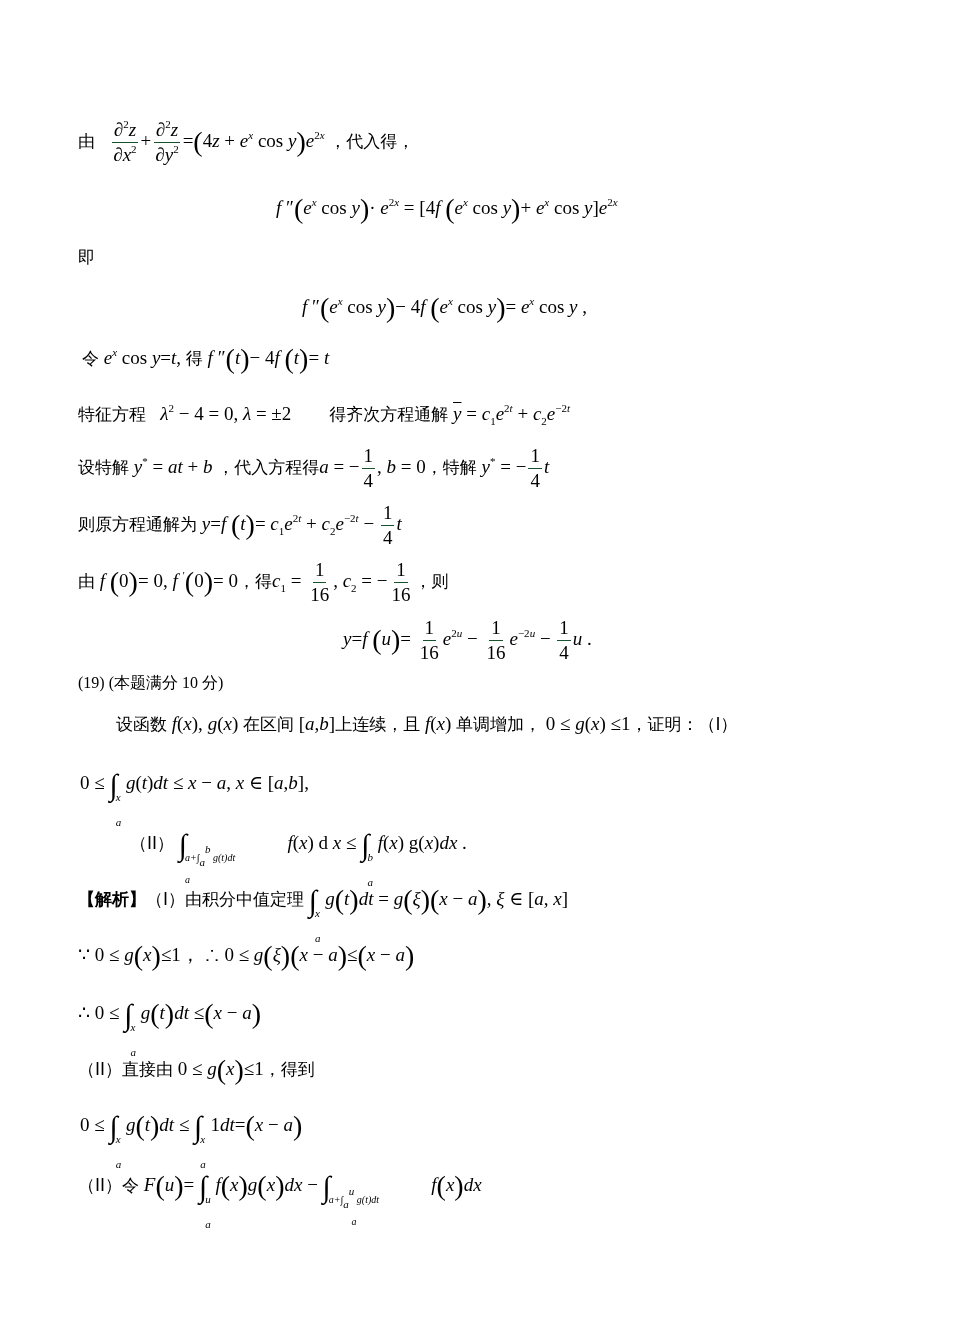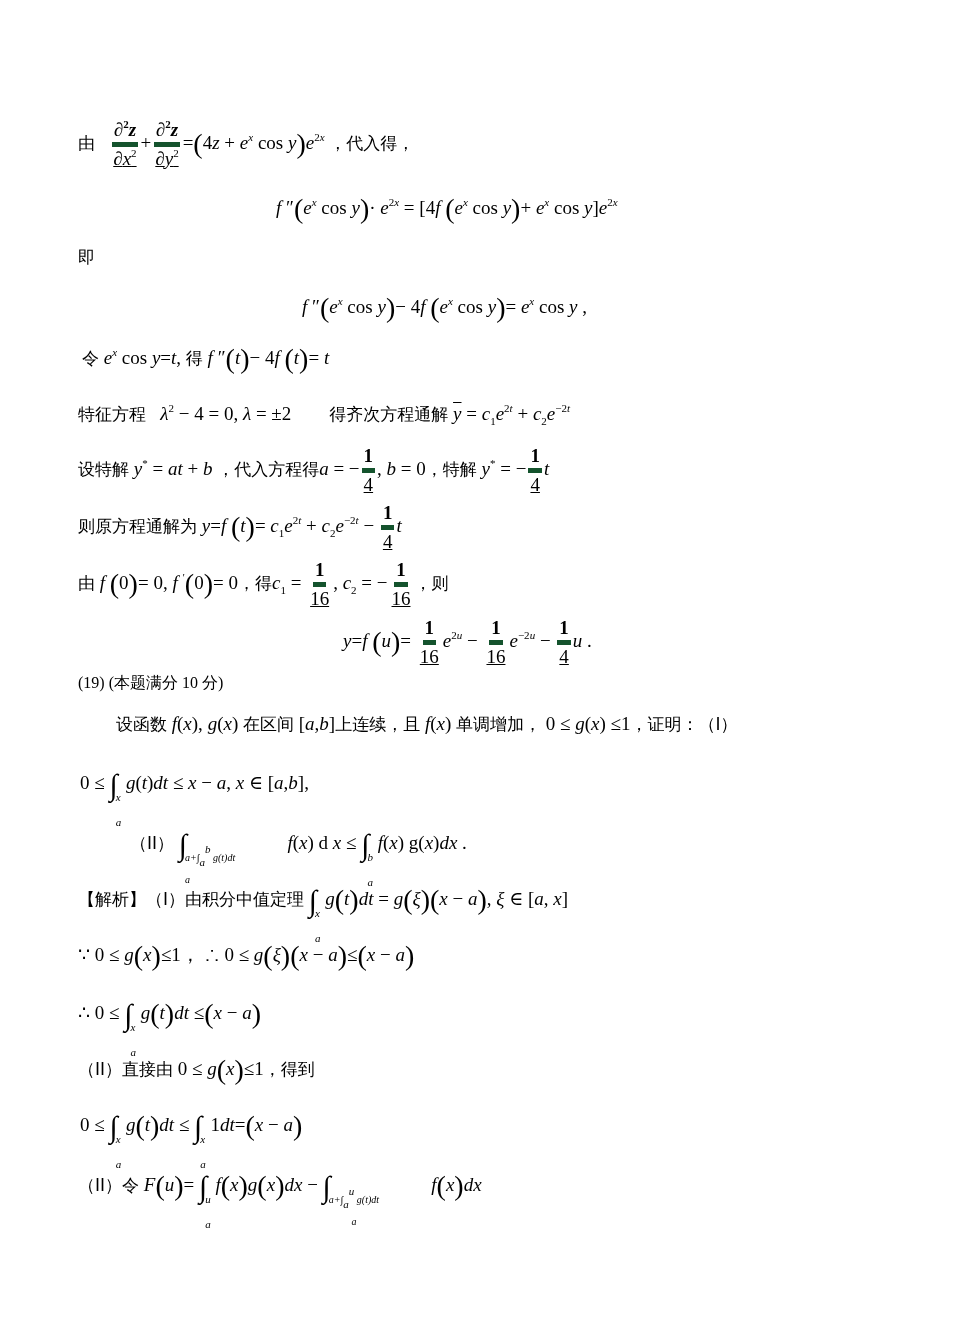--- a/index.html
+++ b/index.html
@@ -4,27 +4,27 @@
 <style>
   html,body{margin:0;padding:0;background:#fff;}
   body{width:954px;height:1341px;position:relative;overflow:hidden;color:#000;
        font-family:"Liberation Serif","DejaVu Serif",serif;font-size:19px;}
   .line{position:absolute;white-space:nowrap;line-height:1;}
   .cn{font-family:"DejaVu Sans","Liberation Sans",sans-serif;font-size:17px;}
   i,.it{font-style:italic;}
   sup{font-size:11px;vertical-align:8px;line-height:0;}
   sub{font-size:11px;vertical-align:-5px;line-height:0;}
   .frac{display:inline-flex;flex-direction:column;align-items:center;vertical-align:middle;margin:0 2px;}
-  .frac .num{border-bottom:5px solid #14532d;padding:0 2px 2px;line-height:1.05;font-weight:bold;}
-  .frac .den{padding:2px 2px 0;line-height:1.05;text-decoration:underline;}
+  .frac .num{border-bottom:1px solid #14532d;padding:0 2px 2px;line-height:1.05;}
+  .frac .den{padding:2px 2px 0;line-height:1.05;}
   .paren{font-size:28px;vertical-align:-4px;font-weight:normal;}
   .int{font-size:30px;vertical-align:-6px;font-style:normal;}
   .lims{display:inline-flex;flex-direction:column;justify-content:space-between;height:36px;vertical-align:-12px;font-size:11px;font-style:italic;margin-left:-2px;}
   .bar{text-decoration:overline;}
-  .bold{font-weight:normal;margin-top:13px;}
+  .bold{font-weight:bold;margin-top:13px;}
 </style>
 </head>
 <body>
 
 <div class="line" style="left:78px;top:120px;">
   <span class="cn">由</span>
   &nbsp;
   <span class="frac">
       <span class="num">∂<sup>2</sup><i>z</i></span>
       <span class="den">∂<i>x</i><sup>2</sup></span>

